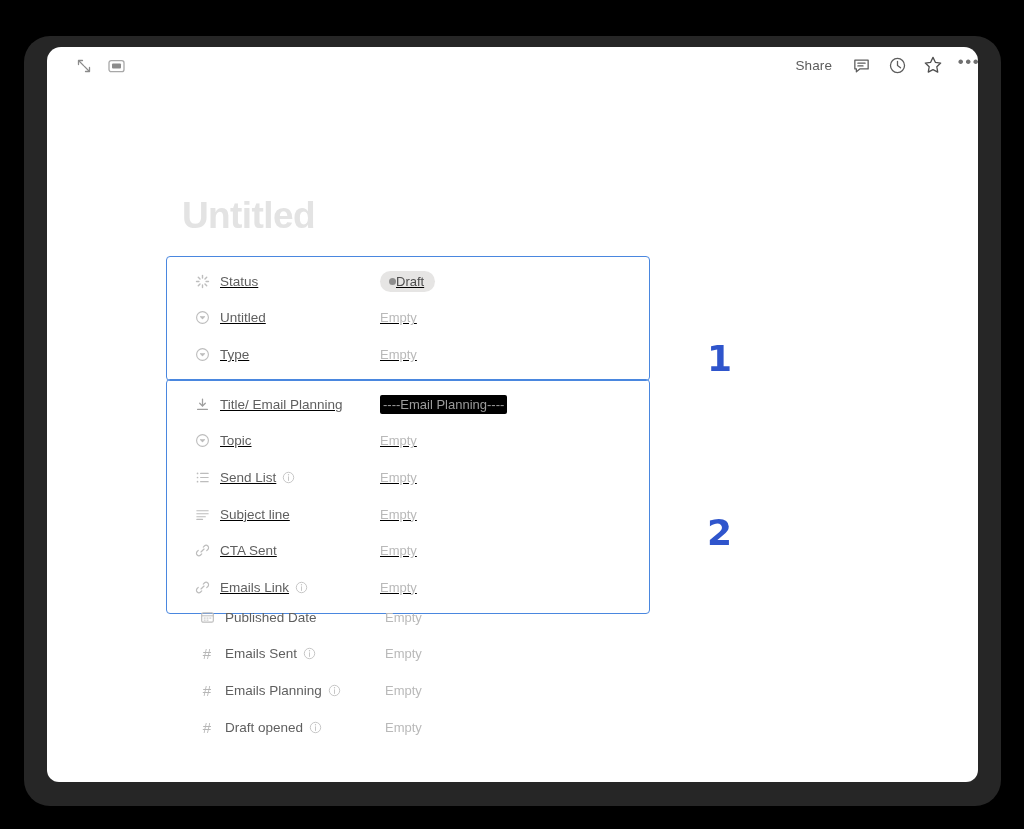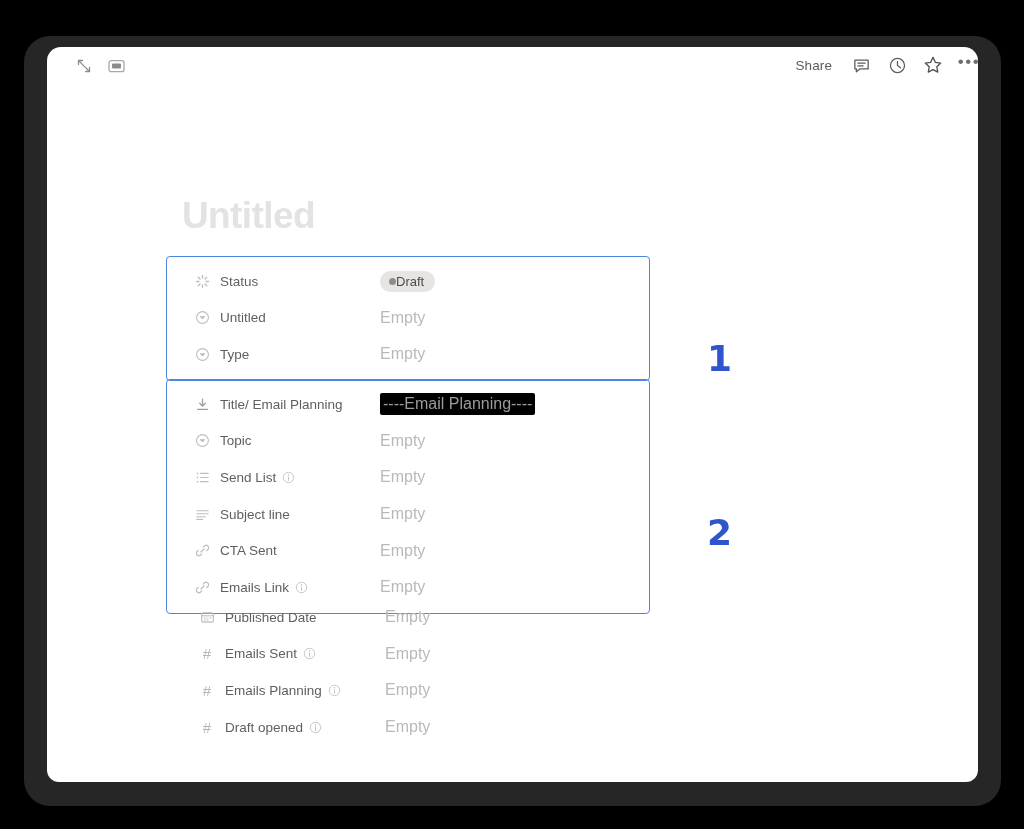--- a/index.html
+++ b/index.html
@@ -57,20 +57,21 @@
     position: absolute; left: 135px; top: 100px;
     font-size: 37px; font-weight: bold; color: #e3e3e3;
     letter-spacing: -0.6px;
   }
 
   .prop-group { position: absolute; left: 119px; width: 484px; }
   .prop-group.boxed {
     border: 1.6px solid #4a87df;
     border-radius: 4px;
     padding: 6px 0 7px 0;
+    text-decoration: underline;
   }
   #group-1 { top: 161px; }
   #group-2 { top: 284px; }
   #group-3 { top: 504px; padding-left: 0; }
 
   .prop-row {
     display: flex; align-items: center;
     height: 36.6px;
     padding-left: 26px;
   }
@@ -87,21 +88,21 @@
   .prop-label {
     font-size: 13.5px; color: #5f5f5f;
     white-space: nowrap;
   }
   .info-icon {
     width: 13px; height: 13px; margin-left: 6px;
     color: #c2c2c2; display: inline-flex; align-items: center;
   }
   .label-wrap { display: flex; align-items: center; width: 160px; }
 
-  .prop-value { font-size: 16px; color: #b9b9b9; }
+  .prop-value { font-size: 13px; color: #b9b9b9; }
   .prop-value.highlight {
     background: #000000; color: #9b9b9b;
     padding: 2px 3px; border-radius: 2px;
   }
 
   .badge {
     display: inline-flex; align-items: center; 
     background: #e6e5e4; border-radius: 11px;
     padding: 3px 11px 3px 9px;
     font-size: 13px; color: #4d4d4d;

